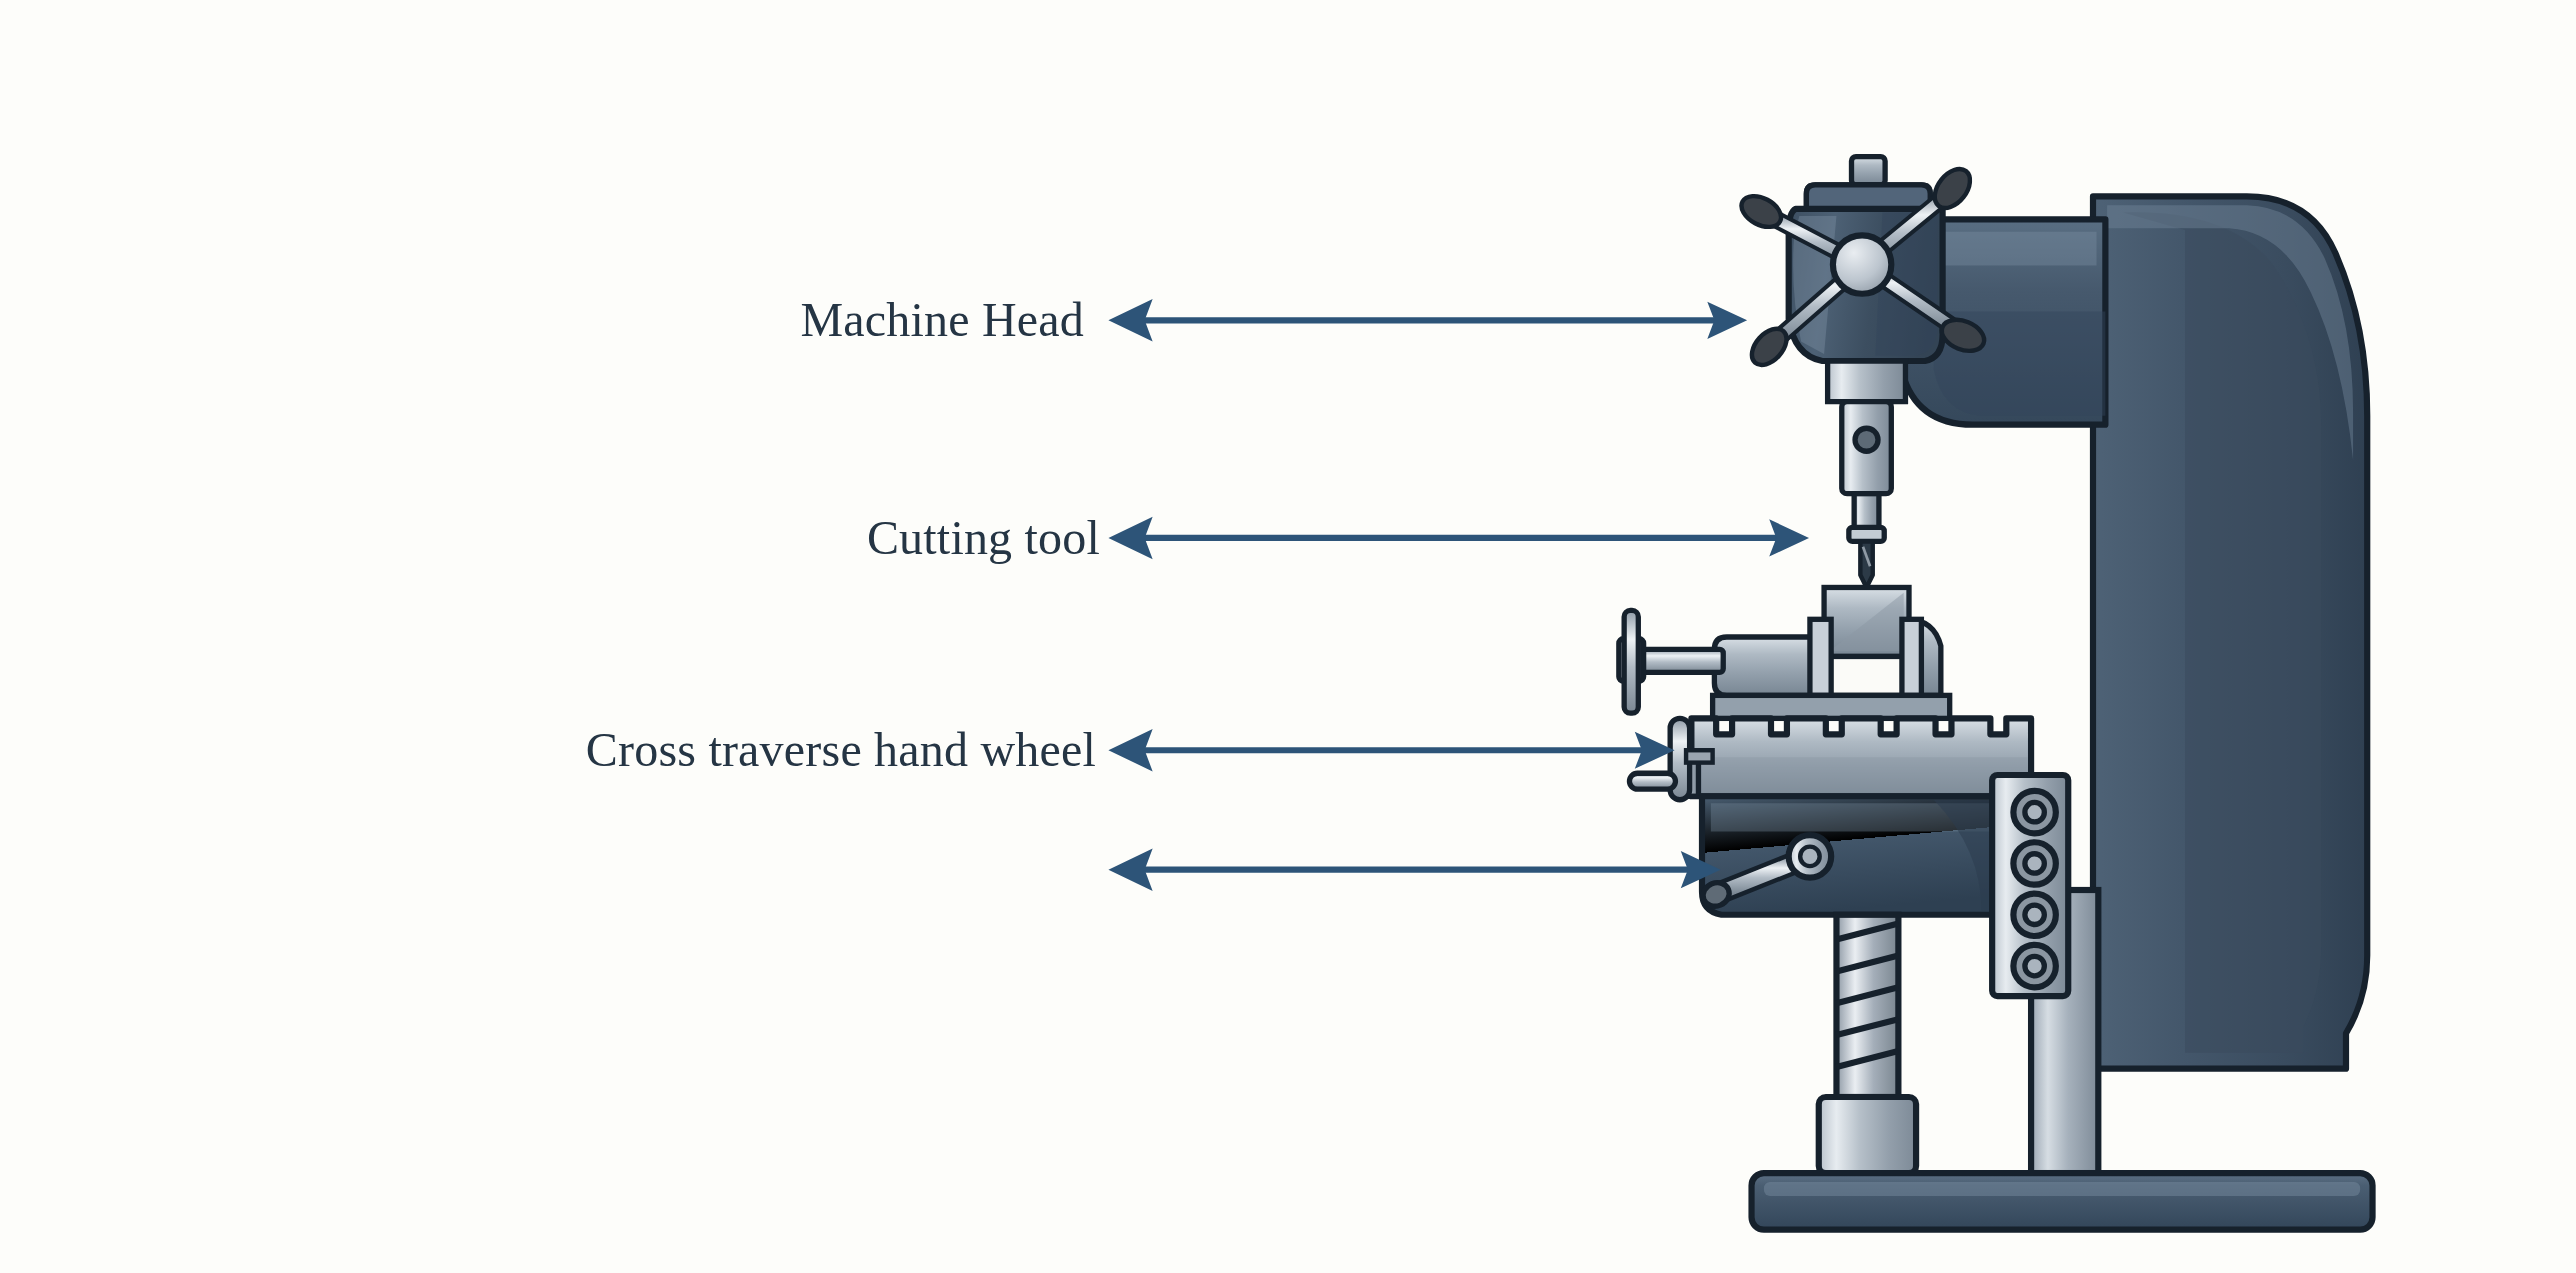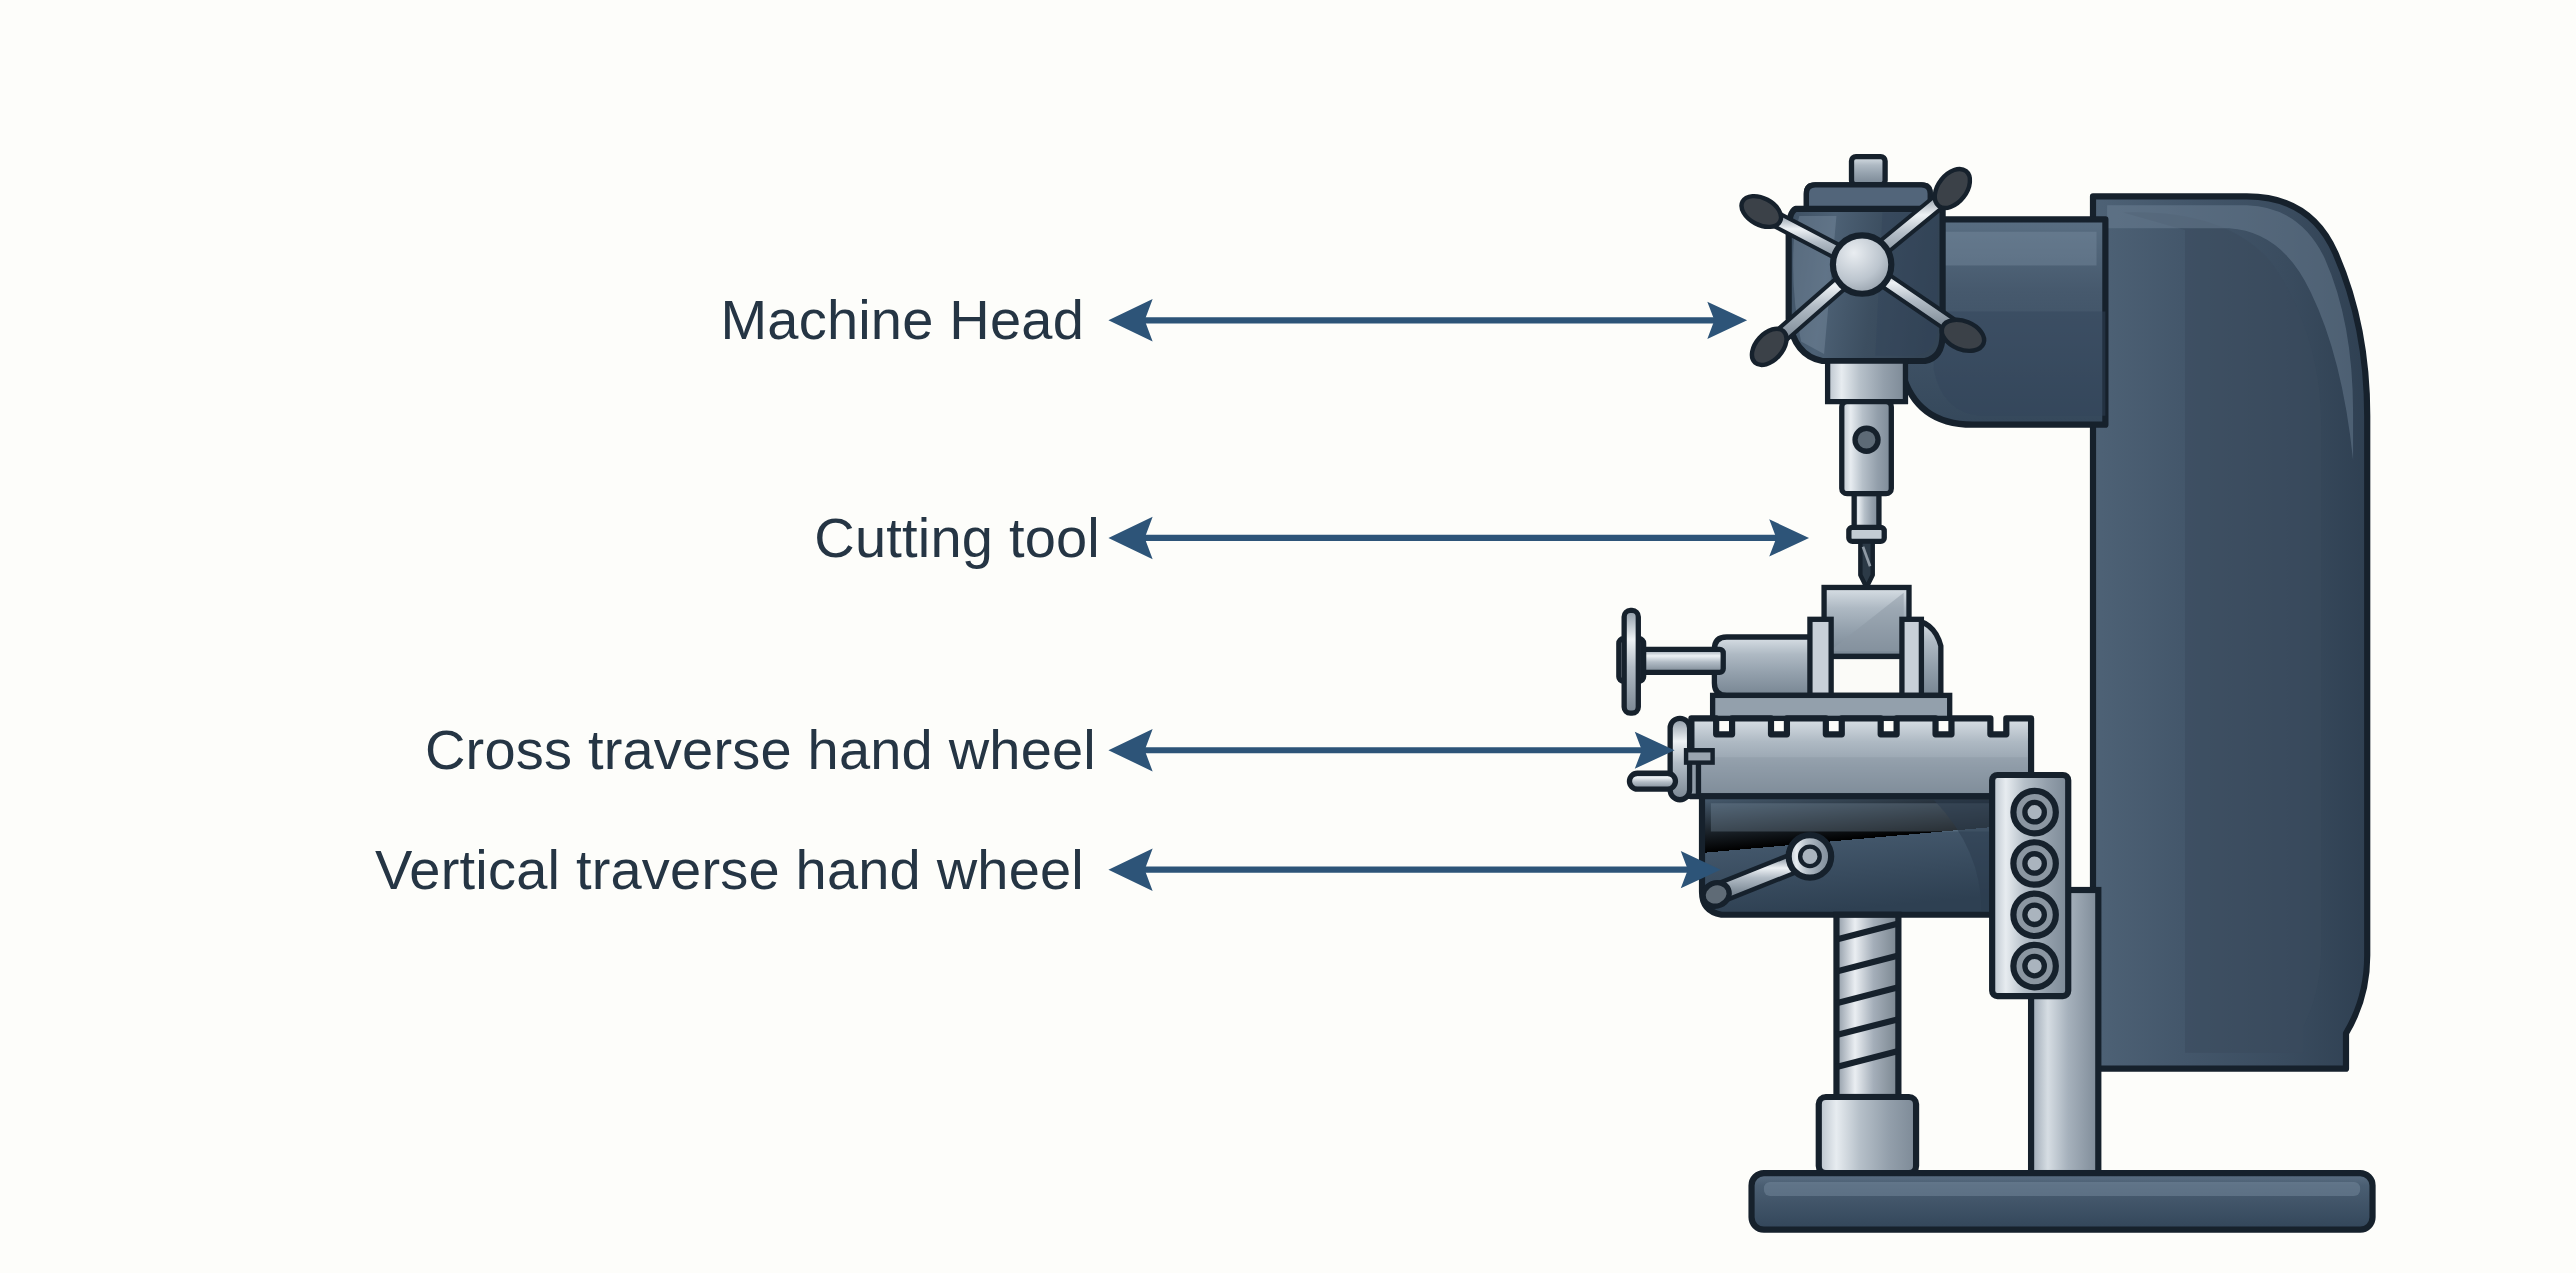--- a/index.html
+++ b/index.html
@@ -23,22 +23,22 @@
     left: 0;
     top: 0;
     width: 2576px;
     height: 1274px;
     display: block;
   }
   .callout-label {
     position: absolute;
     text-align: right;
     color: #253544;
-    font-family: Liberation Sans, sans-serif;
-    font-size: 56px;
+    font-family: Liberation Serif, serif;
+    font-size: 48px;
     font-weight: 400;
     letter-spacing: 0.2px;
     white-space: nowrap;
     line-height: 1;
     transform: translateY(-50%);
   }
 </style>
 </head>
 <body>
 
@@ -302,16 +302,15 @@
       </g>
     </g>
   </svg>
 
   <div class="callout-label" style="left:0; width:1084px; top:320px;">Machine Head</div>
 
   <div class="callout-label" style="left:0; width:1084px; top:538px;padding-left:16px;">Cutting tool</div>
 
   <div class="callout-label" style="left:12px; width:1084px; top:750px;">Cross traverse hand wheel</div>
 
-  <div class="callout-label" style="left:0; width:1084px; top:870px;">Vertical traverse hand wheel</div>
 
 </div>
 
 
 </body></html>

